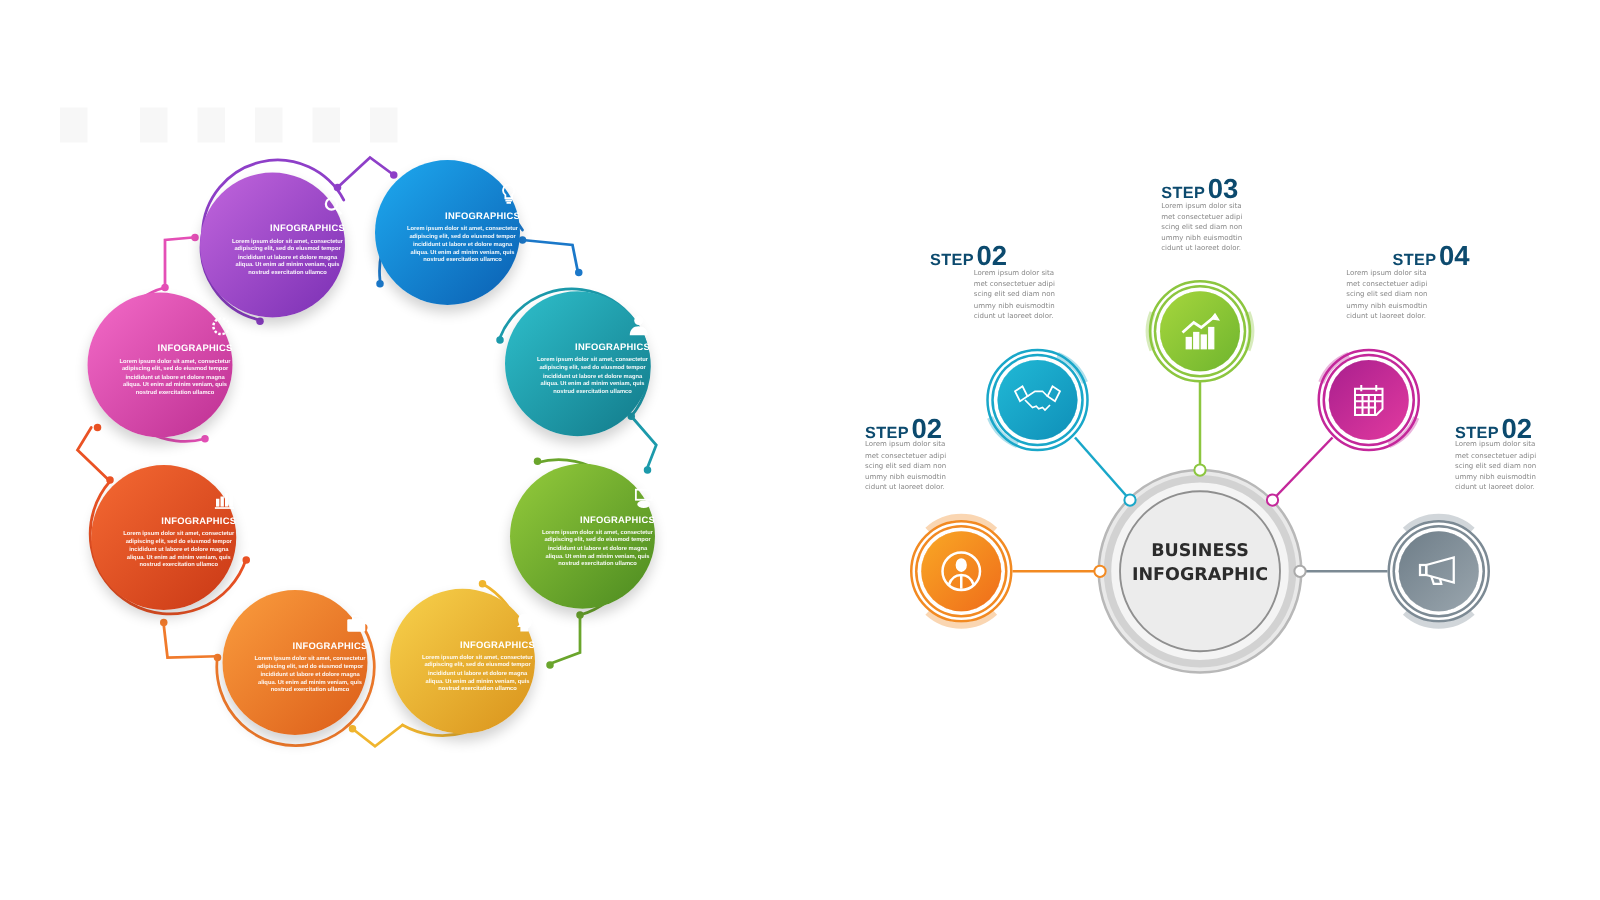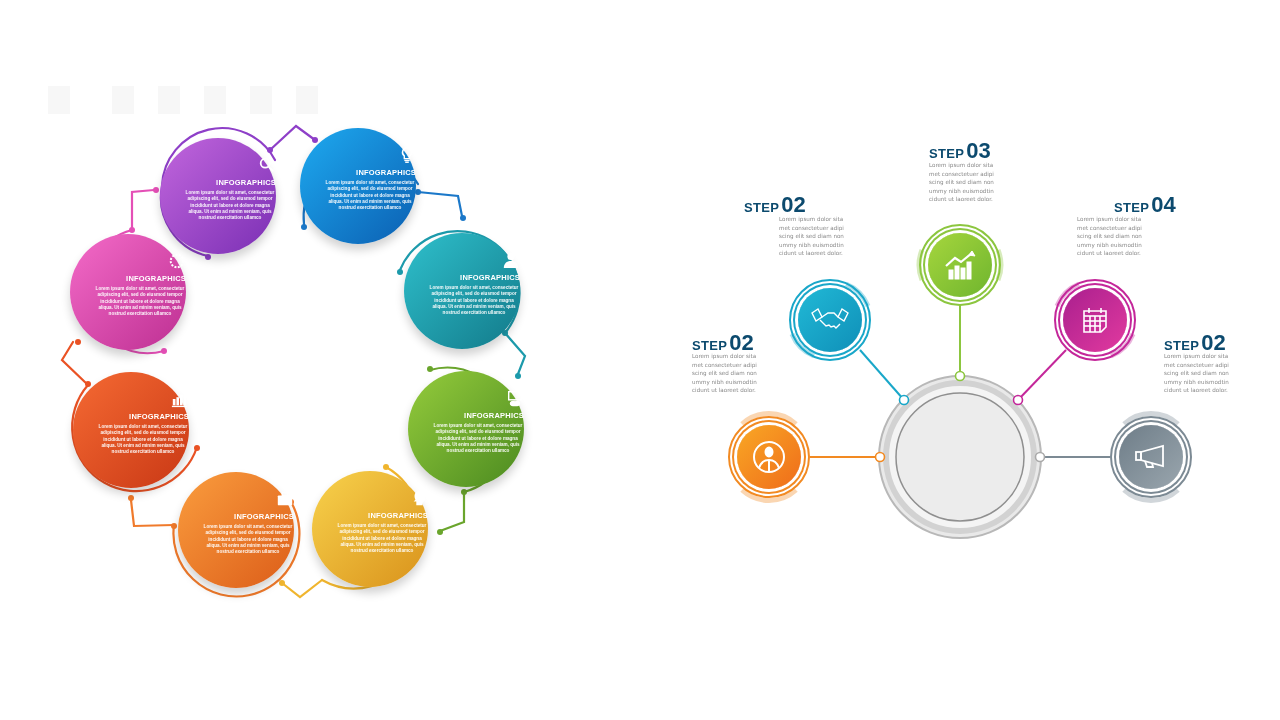--- a/index.html
+++ b/index.html
@@ -216,20 +216,24 @@
 
     <circle cx="1095" cy="320" r="40" fill="#fff" stroke="#c4279a" stroke-width="2"></circle>
     <path d="M1057,306 A40,40 0 0 1 1079,284" stroke="#c4279a" stroke-width="5" opacity="0.35"></path>
     <path d="M1111,356 A40,40 0 0 0 1133,334" stroke="#c4279a" stroke-width="5" opacity="0.35"></path>
 
     <circle cx="1151" cy="457" r="40" fill="#fff" stroke="#7c8a94" stroke-width="2"></circle>
     <path d="M1124,424 A40,40 0 0 1 1178,424" stroke="#7c8a94" stroke-width="5" opacity="0.35"></path>
     <path d="M1124,490 A40,40 0 0 0 1178,490" stroke="#7c8a94" stroke-width="5" opacity="0.35"></path>
   </svg>
 
+  <div class="center-title">
+    <div>BUSINESS</div>
+    <div>INFOGRAPHIC</div>
+  </div>
 
   <div class="step-node" style="--c:#f28a22;left:737px;top:425px;background:linear-gradient(135deg,#f9a825,#ef6c1a);">
     <svg width="36" height="36" viewBox="0 0 36 36" fill="none" stroke="#fff" stroke-width="2">
       <circle cx="18" cy="18" r="15"></circle>
         <ellipse cx="18" cy="13" rx="3.5" ry="4.5" fill="#fff"></ellipse>
       <path d="M8 29c2-6 6-8 10-8s8 2 10 8"></path>
         <line x1="18" y1="21" x2="18" y2="32"></line>
     </svg>
   </div>
   <div class="step-label" style="left:692px;top:330px;">

